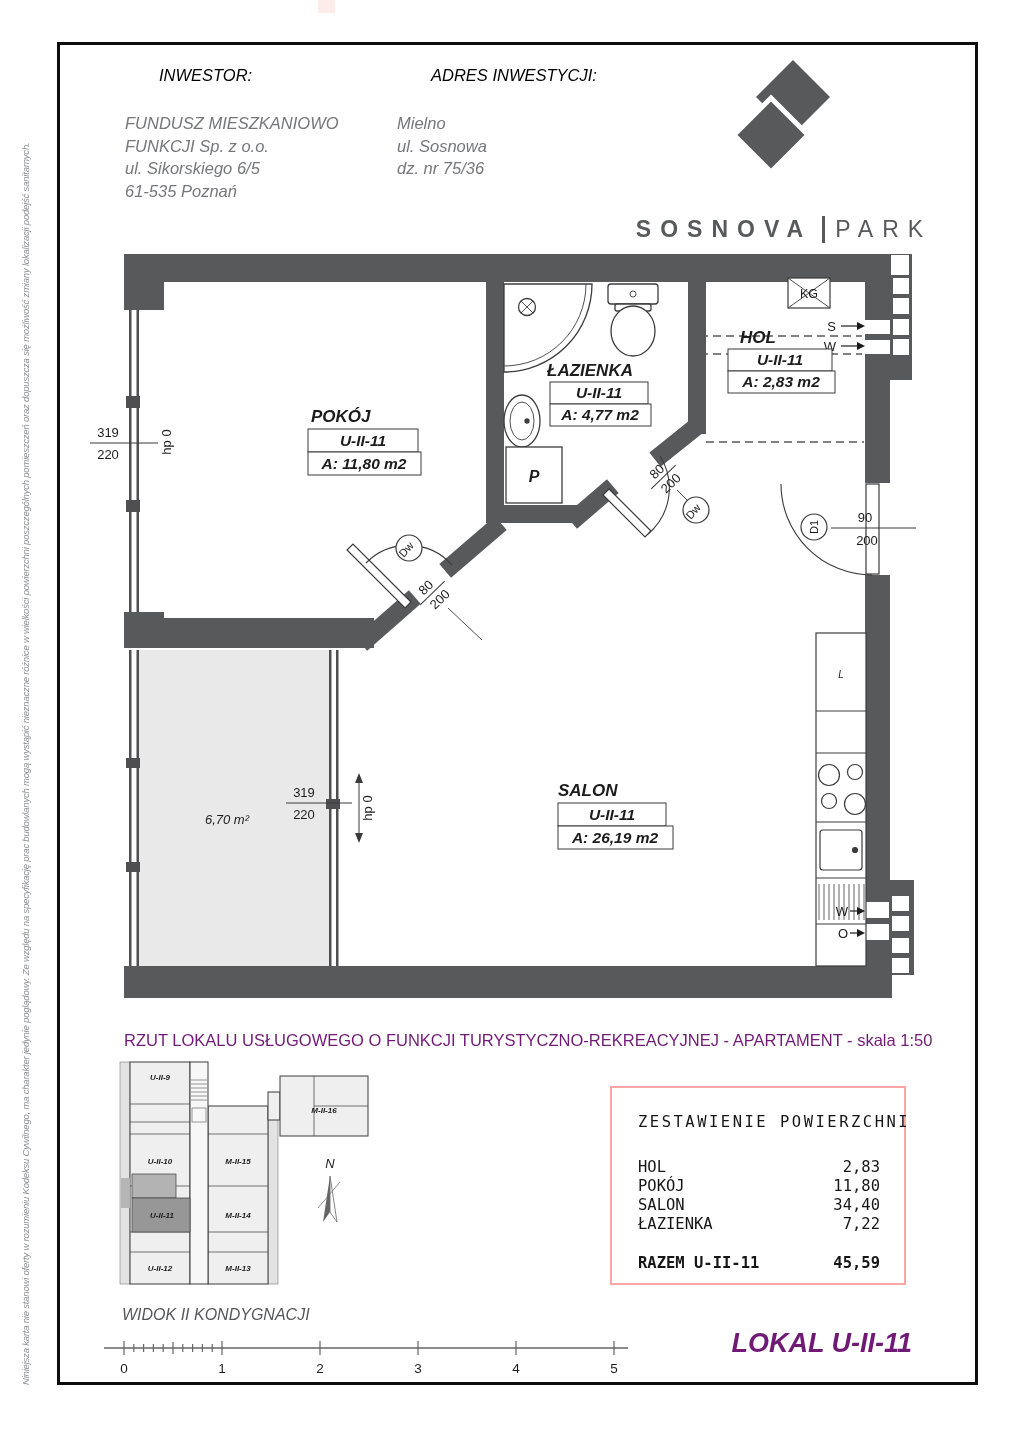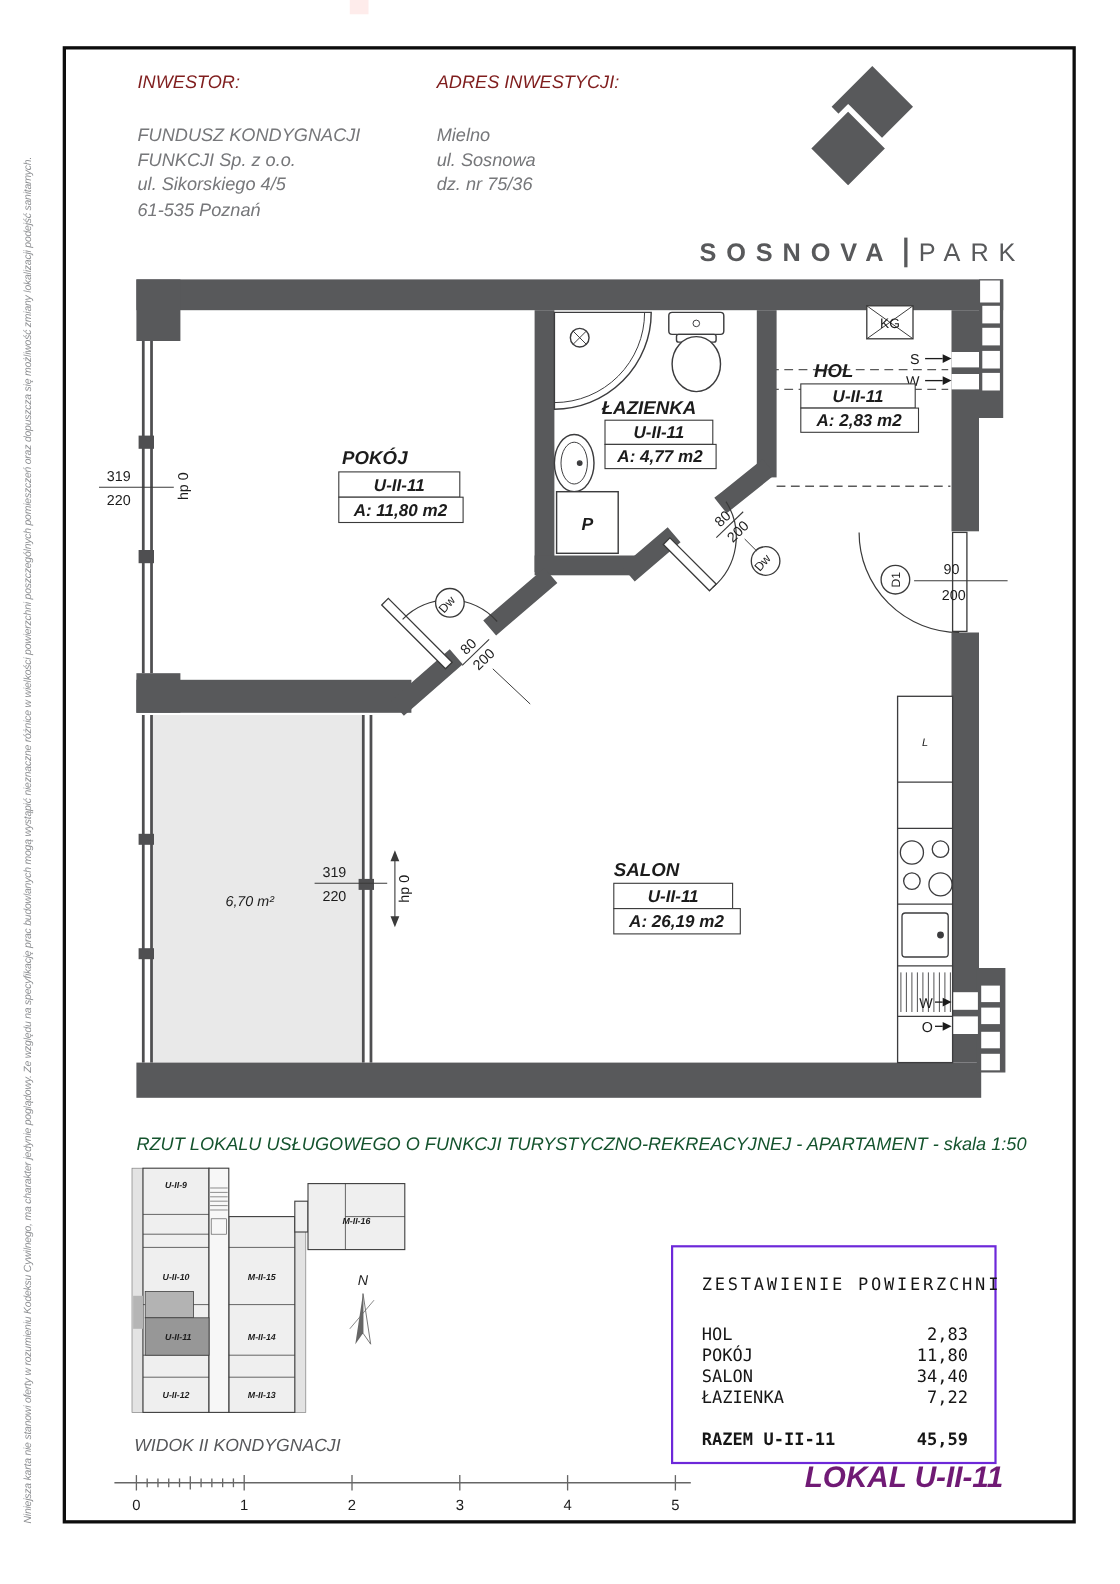--- a/index.html
+++ b/index.html
@@ -7,57 +7,57 @@
        font-family:"Liberation Sans",sans-serif;color:#1c1c1c;overflow:hidden;}
   .abs{position:absolute;}
   
   .frame{left:57px;top:42px;width:921px;height:1343px;border:3px solid #0d0d0d;box-sizing:border-box;}
   
   .side-note{left:20px;top:42px;width:1343px;height:16px;transform-origin:0 0;
              transform:rotate(-90deg) translateX(-1343px);font-size:9.5px;font-style:italic;
              color:#8d8f92;white-space:nowrap;letter-spacing:-0.2px;}
   .red-dot{left:318px;top:0;width:17px;height:13px;background:rgba(244,67,54,0.10);}
   
-  .hd-label{font-size:16.5px;font-style:italic;color:#7f1d1d;}
+  .hd-label{font-size:16.5px;font-style:italic;color:#000000;margin-left:34px;}
   .hd-lines{font-size:16.5px;font-style:italic;color:#76777a;line-height:22.5px;}
   .logo{left:628px;top:52px;width:312px;height:150px;}
   .logo-text{position:absolute;left:0;top:118px;width:312px;display:flex;align-items:center;
              justify-content:center;gap:10px;color:#58595b;font-size:23px;margin-top:46px;}
   .brand-l{font-weight:bold;letter-spacing:9px;}
   .brand-r{font-weight:normal;letter-spacing:9px;}
   .brand-bar{width:3px;height:27px;background:#58595b;}
   
   svg{overflow:visible;font-family:"Liberation Sans",sans-serif;}
   svg text{fill:#1c1c1c;}
   .bit{font-style:italic;font-weight:bold;}
   .dim{font-size:13px;}
-  .caption{left:124px;top:1031px;font-size:16.5px;font-style:italic;color:#14532d;}
+  .caption{left:124px;top:1031px;font-size:16.5px;color:#701a75;}
   
-  .atable{left:610px;top:1086px;width:296px;height:199px;border:2px solid #6d28d9;box-sizing:border-box;
-          font-family:"DejaVu Sans Mono","Liberation Mono",monospace;font-size:15.5px;color:#161616;margin-top:46px;}
+  .atable{left:610px;top:1086px;width:296px;height:199px;border:2px solid #fca5a5;box-sizing:border-box;
+          font-family:"DejaVu Sans Mono","Liberation Mono",monospace;font-size:15.5px;color:#161616;}
   .atable-inner{margin:25px 24px 0 26px;}
   .atable-title{letter-spacing:2.5px;margin-bottom:27px;white-space:nowrap;}
   .arow{display:flex;justify-content:space-between;line-height:19px;}
   .arow.total{margin-top:20px;font-weight:bold;}
   .widok{left:122px;top:1306px;font-size:16px;font-style:italic;color:#56575a;}
   .lokal{left:690px;top:1328px;width:222px;text-align:right;font-size:27px;font-weight:bold;
          font-style:italic;color:#701a75;}
 </style>
 </head>
 <body>
 
 <div class="abs red-dot"></div>
 <div class="abs side-note">Niniejsza karta nie stanowi oferty w rozumieniu Kodeksu Cywilnego, ma charakter jedynie poglądowy. Ze względu na specyfikację prac budowlanych mogą wystąpić nieznaczne różnice w wielkości powierzchni poszczególnych pomieszczeń oraz dopuszcza się możliwość zmiany lokalizacji podejść sanitarnych.</div>
 <div class="abs frame"></div>
 
 <div class="abs hd-label" style="left:125px;top:66px;">INWESTOR:</div>
 <div class="abs hd-lines" style="left:125px;top:112px;">
-  <div>FUNDUSZ KONDYGNACJI</div>
+  <div>FUNDUSZ MIESZKANIOWO</div>
   <div>FUNKCJI Sp. z o.o.</div>
-  <div>ul. Sikorskiego 4/5</div>
+  <div>ul. Sikorskiego 6/5</div>
   <div>61-535 Poznań</div>
 </div>
 <div class="abs hd-label" style="left:397px;top:66px;">ADRES INWESTYCJI:</div>
 <div class="abs hd-lines" style="left:397px;top:112px;">
   <div>Mielno</div>
   <div>ul. Sosnowa</div>
   <div>dz. nr 75/36</div>
 </div>
 
 <div class="abs logo">

